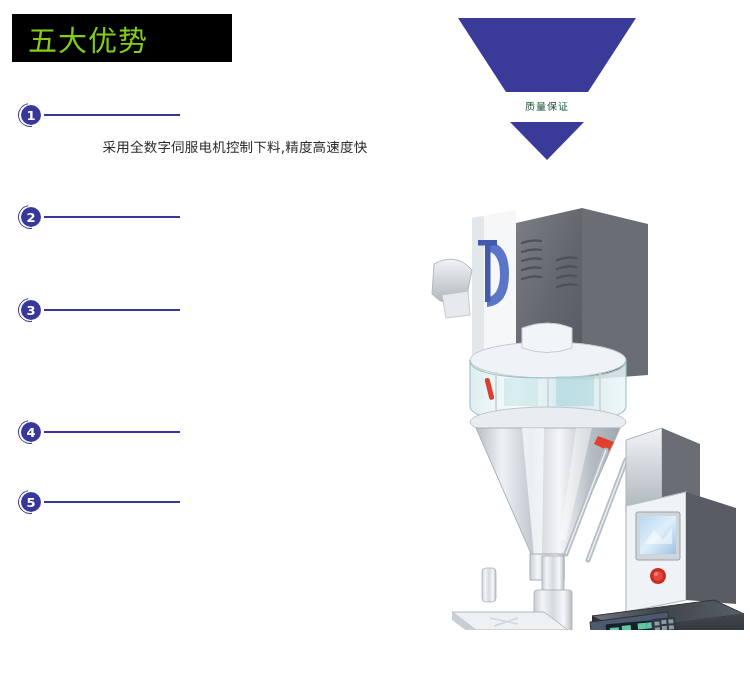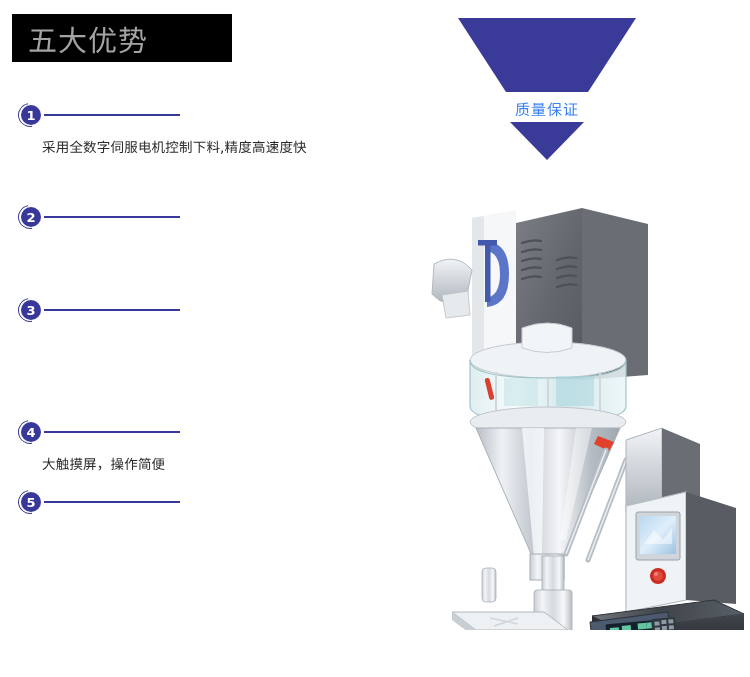--- a/index.html
+++ b/index.html
@@ -30,21 +30,21 @@
     top: 14px;
     width: 220px;
     height: 48px;
     background: #000000;
   }
   .title-banner-text {
     position: absolute;
     left: 16px;
     top: 50%;
     transform: translateY(-50%);
-    color: #a3a3a3;
+    color: #84cc16;
     font-size: 29px;
     letter-spacing: 1px;
     font-weight: 400;
     white-space: nowrap;
     font-family: "DejaVu Sans", "Liberation Sans", sans-serif;
   }
 
   
   .features {
     position: absolute;
@@ -110,39 +110,40 @@
     background: #38389a;
   }
   .feature-text {
     margin: 9px 10px 0 24px;
     color: #2b2b2b;
     font-size: 13.5px;
     line-height: 1.42;
     font-family: "DejaVu Sans", "Liberation Sans", sans-serif;
     letter-spacing: 0.2px;
     max-width: 390px;
+    text-align: center;
   }
 
   
   .funnel {
     position: absolute;
     left: 452px;
     top: 14px;
     width: 190px;
     height: 148px;
   }
   .funnel svg { display: block; }
   .funnel-label {
     position: absolute;
     left: 0;
     top: 84px;
     width: 190px;
     text-align: center;
-    color: #3b82f6;
-    font-size: 15px;
+    color: #14532d;
+    font-size: 10px;
     letter-spacing: 1px;
     font-family: Liberation Serif, serif;
   }
 
   
   .machine {
     position: absolute;
     left: 430px;
     top: 160px;
     width: 320px;
@@ -201,21 +202,20 @@
     <div class="feature" style="top:420px;">
       <div class="feature-head">
         <div class="badge">
           <div class="badge-arc"></div>
           <div class="badge-circle">
             <span class="badge-num">4</span>
           </div>
         </div>
         <div class="head-rule"></div>
       </div>
-      <div class="feature-text">大触摸屏，操作简便</div>
     </div>
 
     <div class="feature" style="top:490px;">
       <div class="feature-head">
         <div class="badge">
           <div class="badge-arc"></div>
           <div class="badge-circle">
             <span class="badge-num">5</span>
           </div>
         </div>

